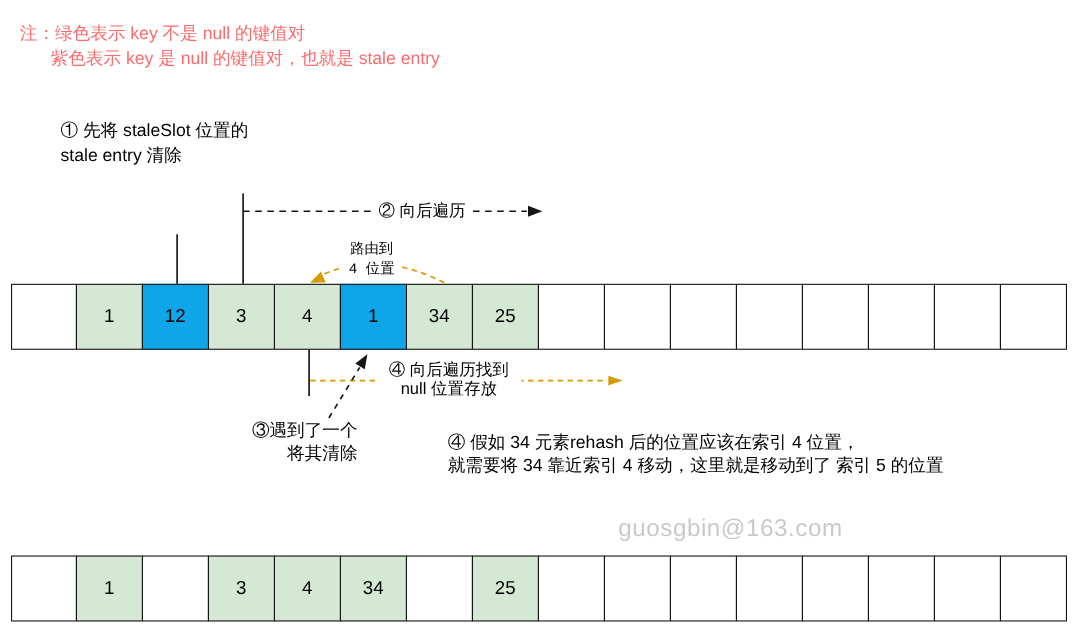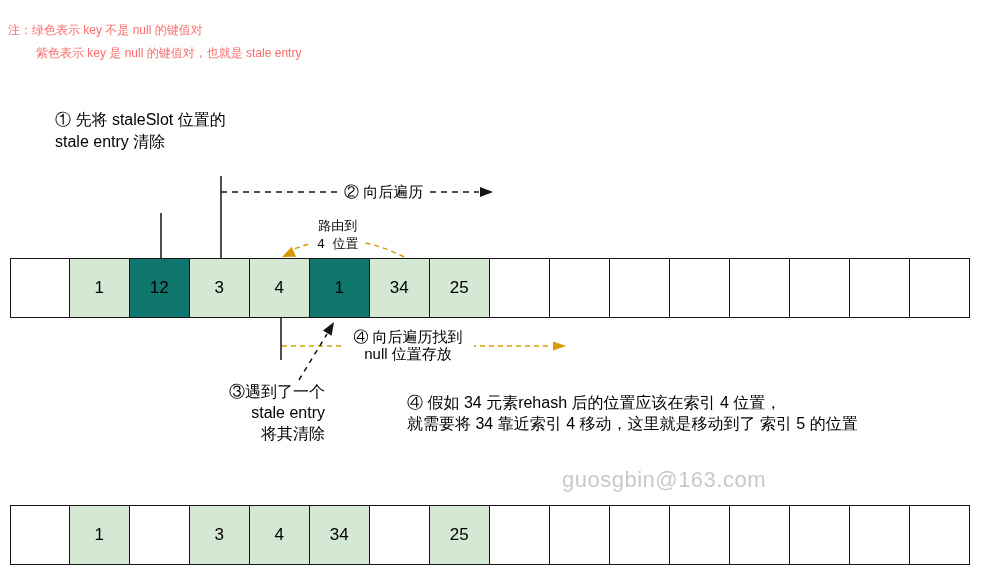--- a/index.html
+++ b/index.html
@@ -7,23 +7,23 @@
          font-family:"Liberation Sans",sans-serif;color:#000;}
   .overlay{position:absolute;left:0;top:0;z-index:2;pointer-events:none;}
   .array-row{position:absolute;left:10px;display:flex;z-index:1;}
   .row1{top:258px;}
   .row2{top:505px;}
   .cell{box-sizing:border-box;width:61.5px;height:60px;margin-left:-1.5px;
         border:1.5px solid #141414;display:flex;align-items:center;justify-content:center;
         font-size:17px;background:#fff;}
   .cell:first-child{margin-left:0;width:60px;}
   .cell.green{background:#d5e8d4;}
-  .cell.purple{background:#0f766e;}
+  .cell.purple{background:#0ea5e9;}
   .nowrap{white-space:nowrap;}
-  .note{position:absolute;left:8px;top:19px;color:#fc6c6c;font-size:12px;line-height:23px;z-index:3;}
+  .note{position:absolute;left:18px;top:19px;color:#fc6c6c;font-size:16px;line-height:23px;z-index:3;}
   .note .indent{margin-left:28px;}
   .step1{position:absolute;left:55px;top:109px;width:205px;text-align:left;
          font-size:16px;line-height:22px;z-index:3;}
   .lbl{position:absolute;z-index:3;background:#fff;text-align:center;}
   .step2{left:303px;top:183px;font-size:15px;line-height:18px;padding:0 5px;white-space:nowrap;margin-left:36px;}
   .route{left:311px;top:218px;font-size:13px;line-height:18px;padding:0 6px;font-family:Liberation Mono, monospace;}
   .step4a{left:342px;top:329px;width:132px;font-size:15px;line-height:16.5px;}
   .step3{position:absolute;left:175px;top:381px;width:150px;text-align:right;
          font-size:16px;line-height:21px;z-index:3;}
   .step4b{position:absolute;left:407px;top:392px;font-size:16px;line-height:21px;z-index:3;}
@@ -110,21 +110,20 @@
     <div class="nowrap">4 位置</div>
   </div>
 
   <div class="lbl step4a">
     <div class="nowrap">④ 向后遍历找到</div>
     <div class="nowrap">null 位置存放</div>
   </div>
 
   <div class="step3">
     <div class="nowrap">③遇到了一个</div>
-    <div class="nowrap">stale entry</div>
     <div class="nowrap">将其清除</div>
   </div>
 
   <div class="step4b">
     <div class="nowrap">④ 假如 34 元素rehash 后的位置应该在索引 4 位置，</div>
     <div class="nowrap">就需要将 34 靠近索引 4 移动，这里就是移动到了 索引 5 的位置</div>
   </div>
 
   <div class="watermark">guosgbin@163.com</div>
 

